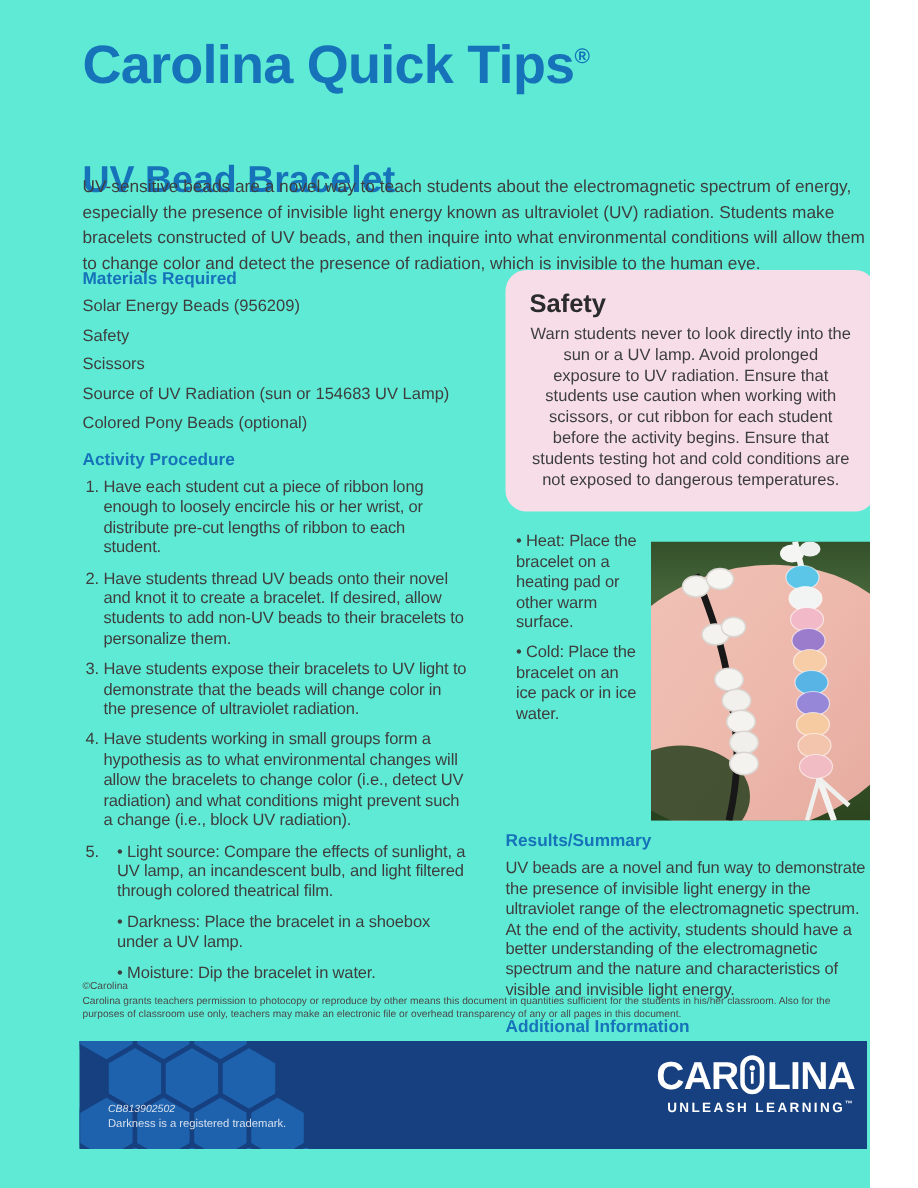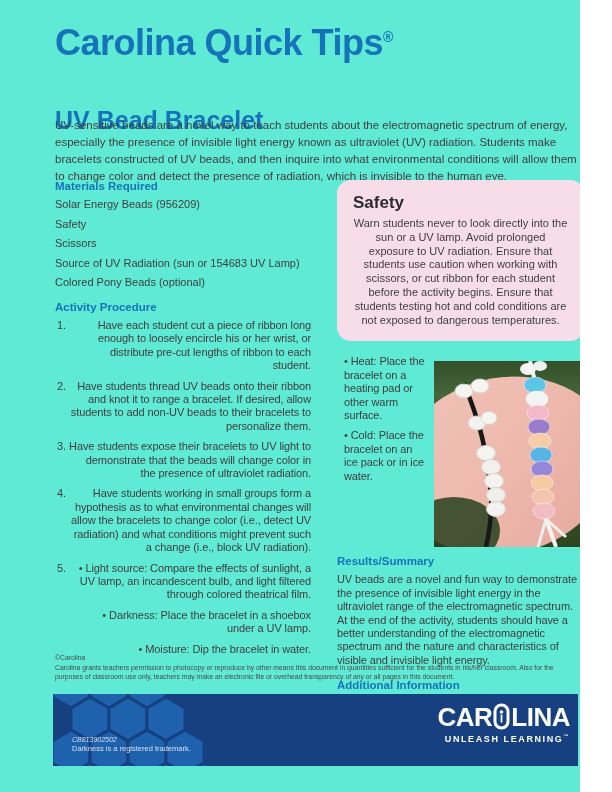--- a/index.html
+++ b/index.html
@@ -15,21 +15,21 @@
 
   
   .columns { position:absolute; left:55px; top:180px; width:525px; display:flex; gap:26px; }
   .col-left { width:256px; flex:0 0 256px; }
   .col-right { width:247px; flex:0 0 247px; }
 
   .sec-heading { font-size:11.5px; font-weight:bold; color:#1673ba; margin-bottom:6px; }
   .materials-list { list-style:none; margin-bottom:12px; }
   .materials-list li { font-size:11px; line-height:13px; margin-bottom:6.5px; }
 
-  .steps { list-style-position:outside; padding-left:14px;text-align:right; }
+  .steps { list-style-position:outside; padding-left:14px; }
   .steps li { font-size:11px; line-height:13.4px; margin-bottom:7px; letter-spacing:-0.1px; }
   .sub-bullets { list-style:none; padding-left:9px; margin-top:7px; }
   .sub-bullets li, .cond-bullets li { font-size:11px; line-height:13.4px; margin-bottom:7px; letter-spacing:-0.1px; }
   .sub-bullets li::before, .cond-bullets li::before { content:"• "; }
 
   
   .safety-box { background:#f6dde8; border-radius:14px; padding:13px 16px 14px 16px; margin-bottom:14px; }
   .safety-box h3 { font-size:17px; font-weight:bold; color:#2b2b2b; margin-bottom:4px; }
   .safety-box p { font-size:11px; line-height:13.8px; color:#3e3e3e;text-align:center; }
 
@@ -73,21 +73,21 @@
         <li>Solar Energy Beads (956209)</li>
         <li>Safety</li>
         <li>Scissors</li>
         <li>Source of UV Radiation (sun or 154683 UV Lamp)</li>
         <li>Colored Pony Beads (optional)</li>
       </ul>
 
       <div class="sec-heading">Activity Procedure</div>
       <ol class="steps">
         <li>Have each student cut a piece of ribbon long enough to loosely encircle his or her wrist, or distribute pre-cut lengths of ribbon to each student.</li>
-        <li>Have students thread UV beads onto their ribbon and knot it to range a bracelet. If desired, allow students to add non-UV beads to their bracelets to personalize them.</li>
+        <li>Have students thread UV beads onto their novel and knot it to create a bracelet. If desired, allow students to add non-UV beads to their bracelets to personalize them.</li>
         <li>Have students expose their bracelets to UV light to demonstrate that the beads will change color in the presence of ultraviolet radiation.</li>
         <li>Have students working in small groups form a hypothesis as to what environmental changes will allow the bracelets to change color (i.e., detect UV radiation) and what conditions might prevent such a change (i.e., block UV radiation).</li>
         <li>
           <ul class="sub-bullets">
             <li>Light source: Compare the effects of sunlight, a UV lamp, an incandescent bulb, and light filtered through colored theatrical film.</li>
             <li>Darkness: Place the bracelet in a shoebox under a UV lamp.</li>
             <li>Moisture: Dip the bracelet in water.</li>
           </ul>
         </li>
       </ol>

